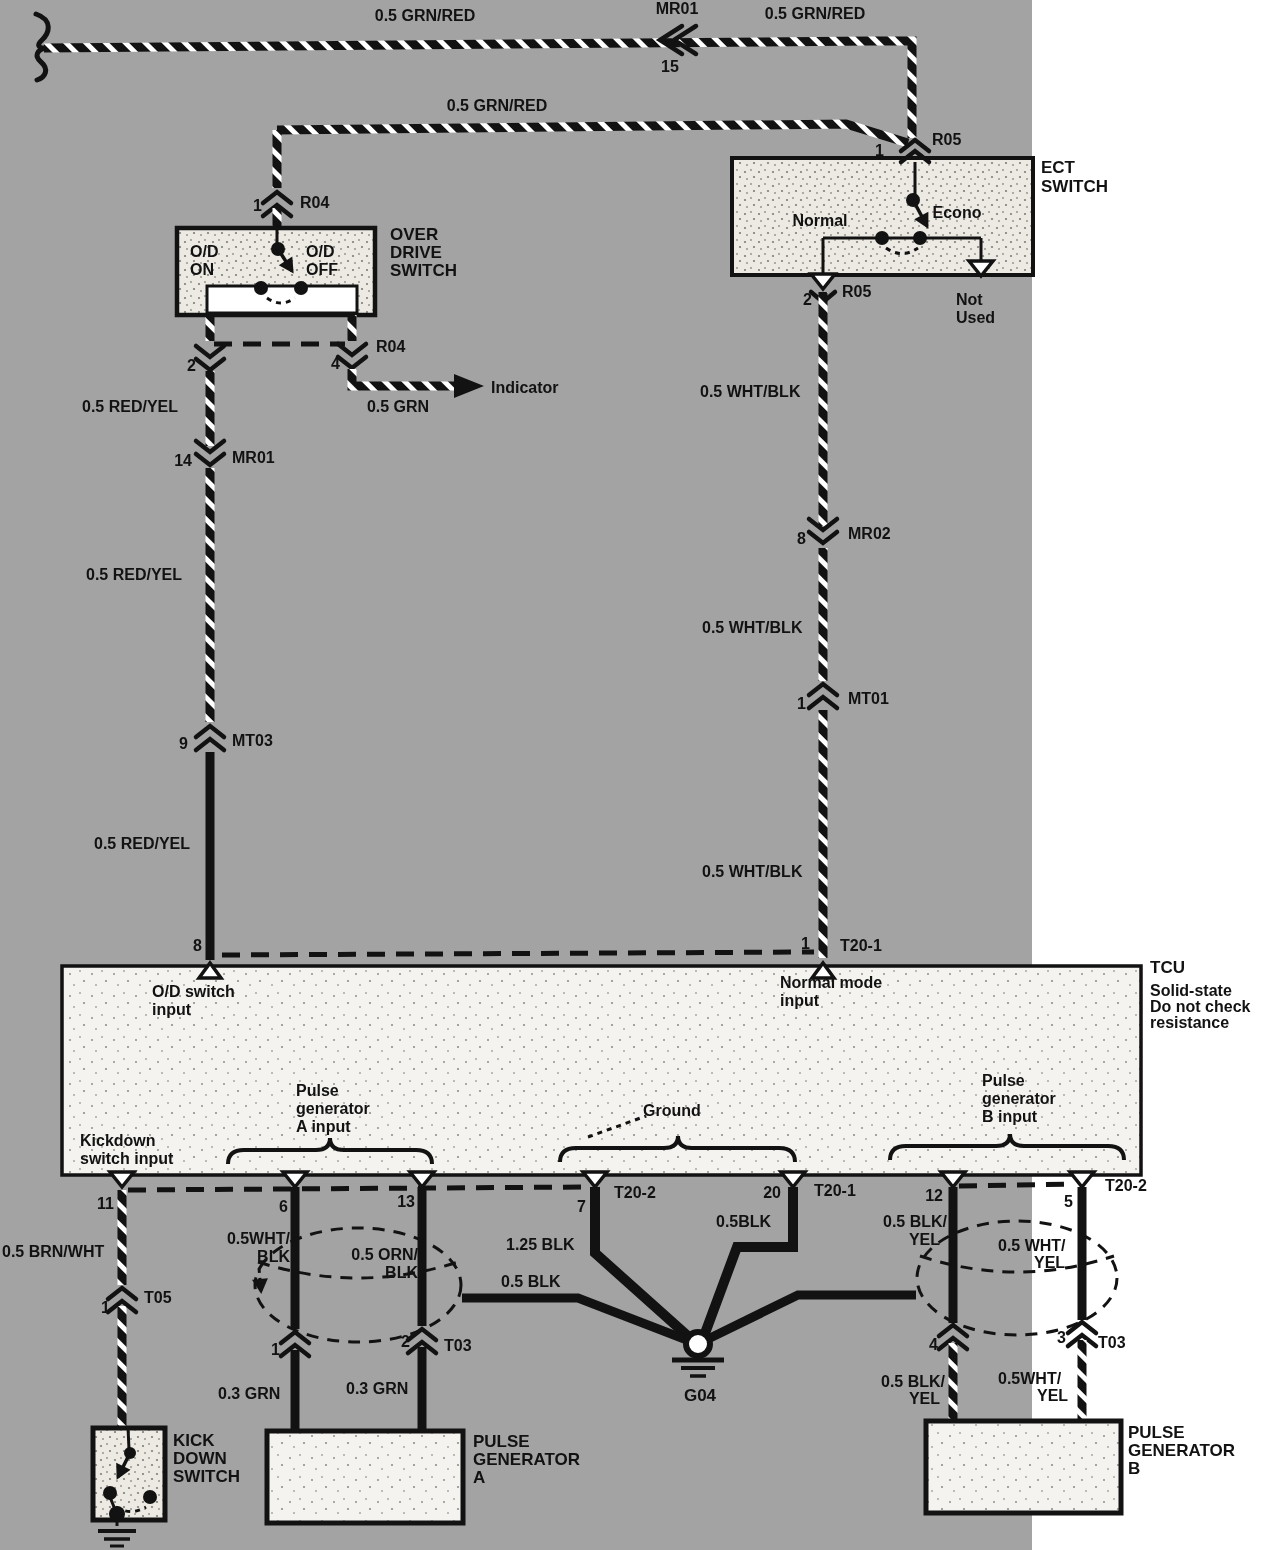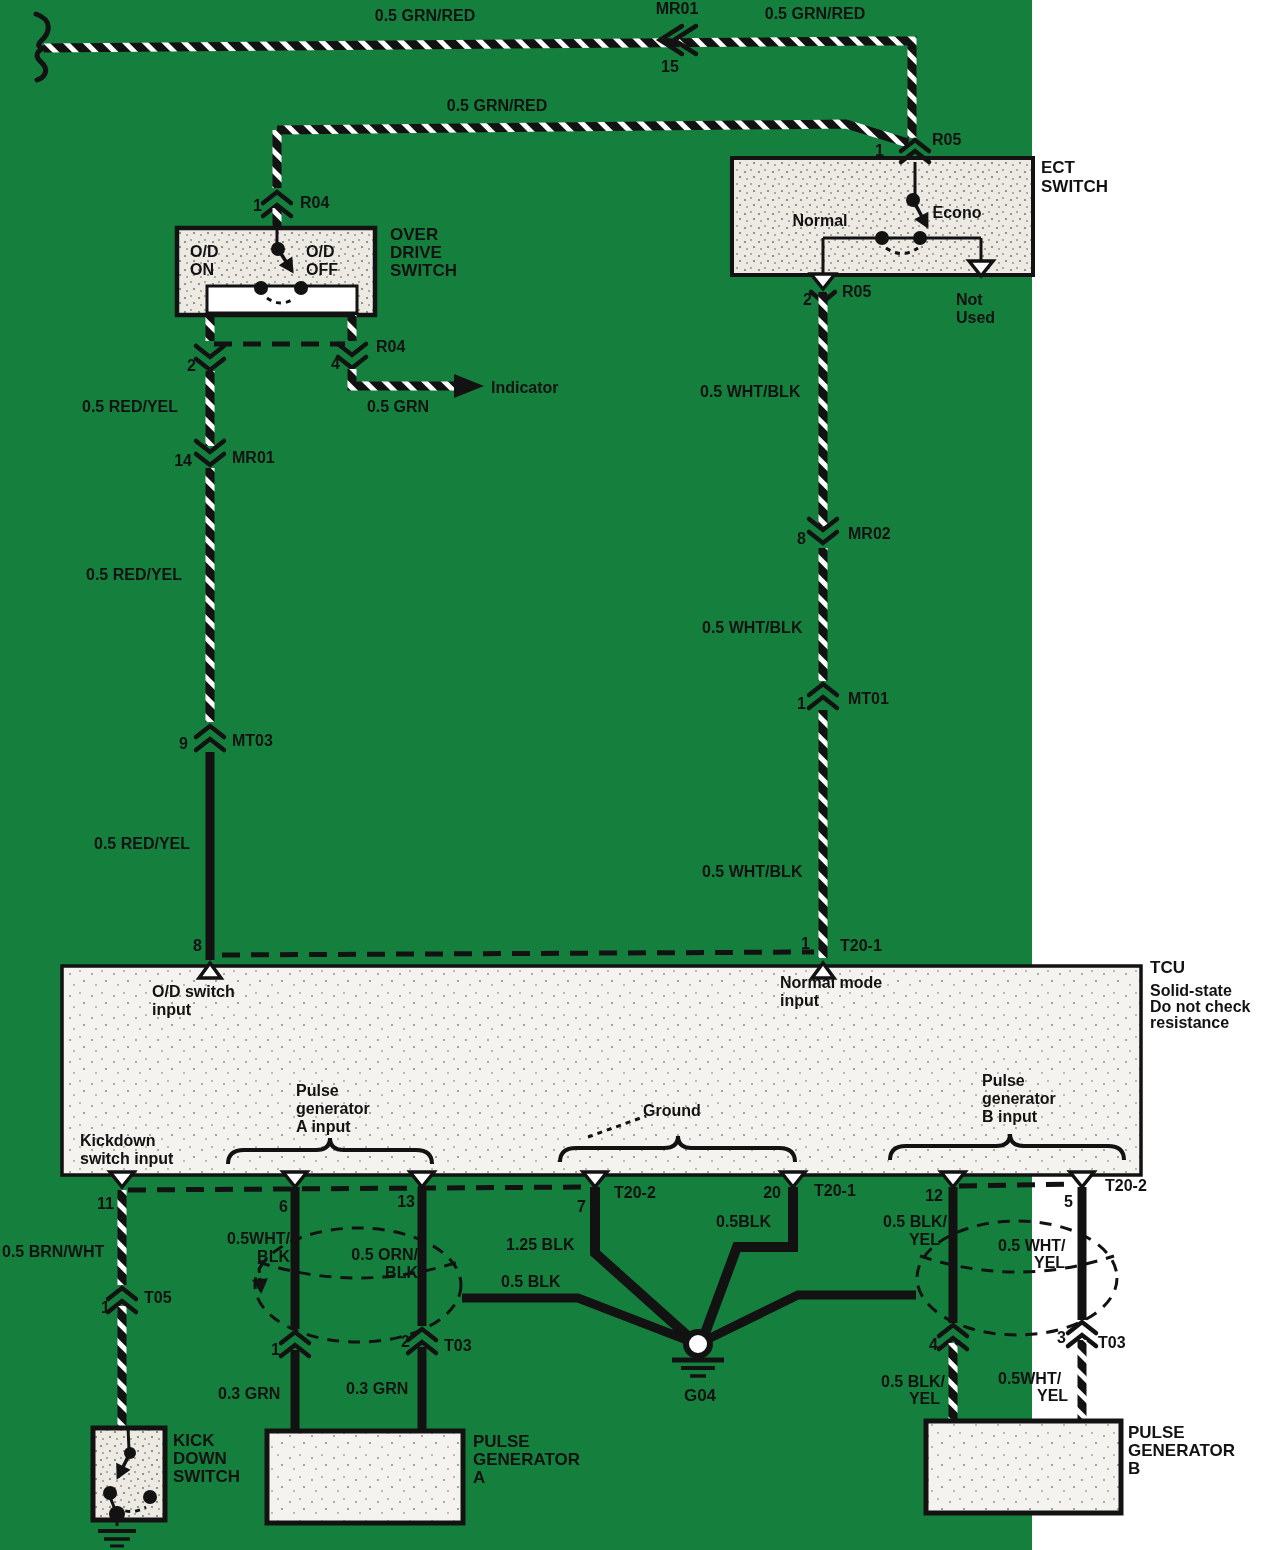--- a/index.html
+++ b/index.html
@@ -1,16 +1,16 @@
 <!DOCTYPE html>
 <html><head>
 <meta charset="utf-8">
 <style>
   html,body{margin:0;padding:0;background:#ffffff;}
-  .stage{width:1032px;height:1550px;position:relative;background:#15803d;}
+  .stage{width:1032px;height:1550px;position:relative;background:#a3a3a3;}
   text{font:bold 16px "Liberation Sans","DejaVu Sans",sans-serif;fill:#121212;}
   text.big{font-size:17px;}
   .mid{text-anchor:middle;}
   .end{text-anchor:end;}
   .wireH{stroke:url(#hatch);stroke-width:9;fill:none;}
   .wireS{stroke:#121212;stroke-width:9;fill:none;}
   .wireG{stroke:#121212;stroke-width:10;fill:none;}
   .thin{stroke:#121212;stroke-width:3;fill:none;}
   .arm{stroke:#121212;stroke-width:3.5;fill:none;}
   .dash5{stroke:#121212;stroke-width:5;stroke-dasharray:18 11;fill:none;}

